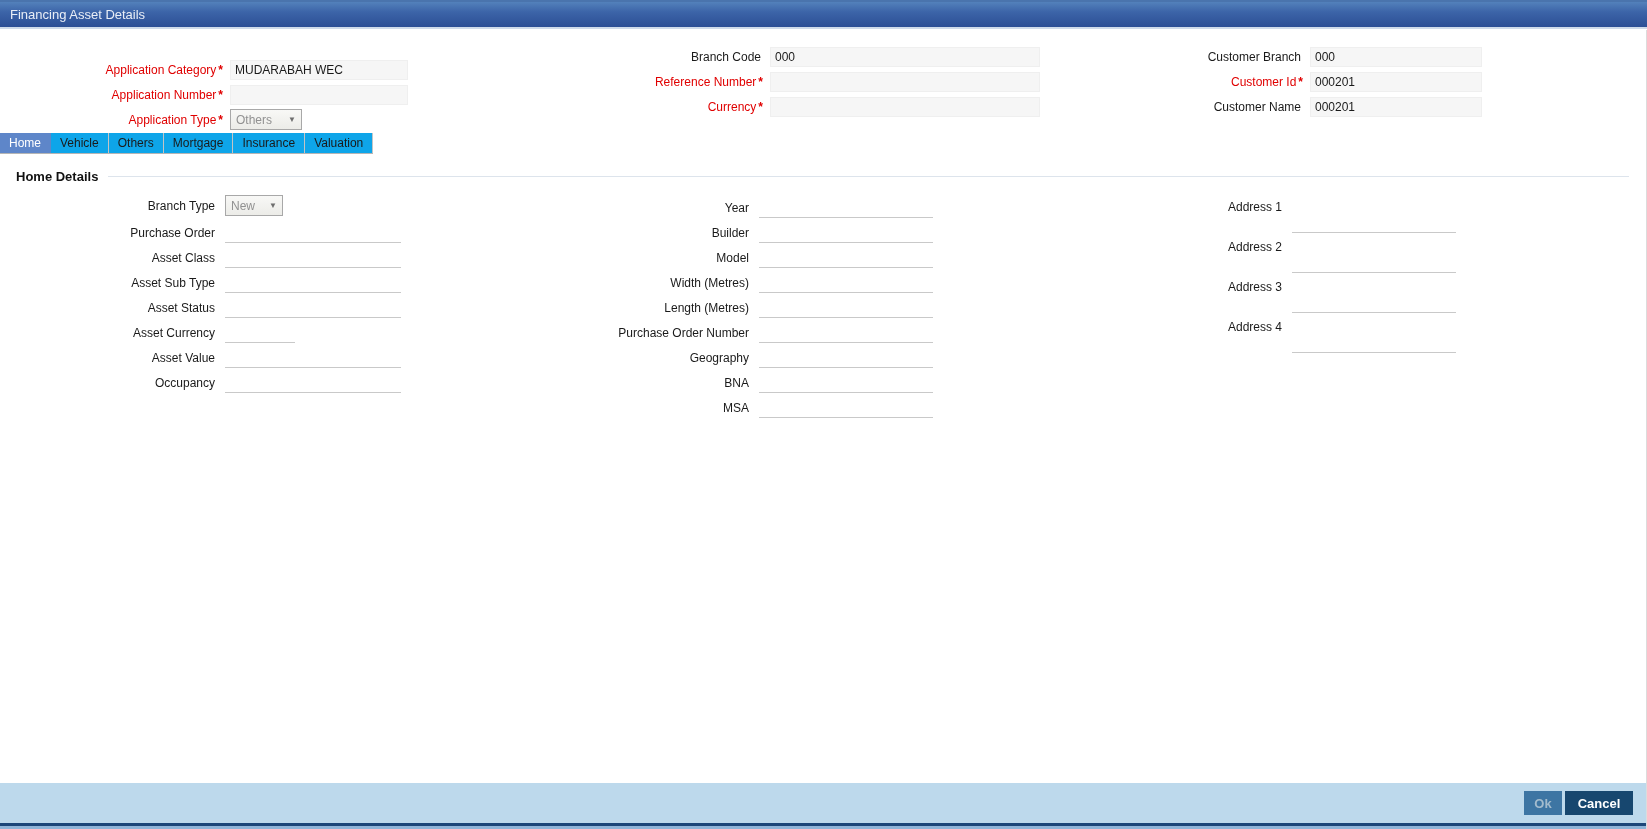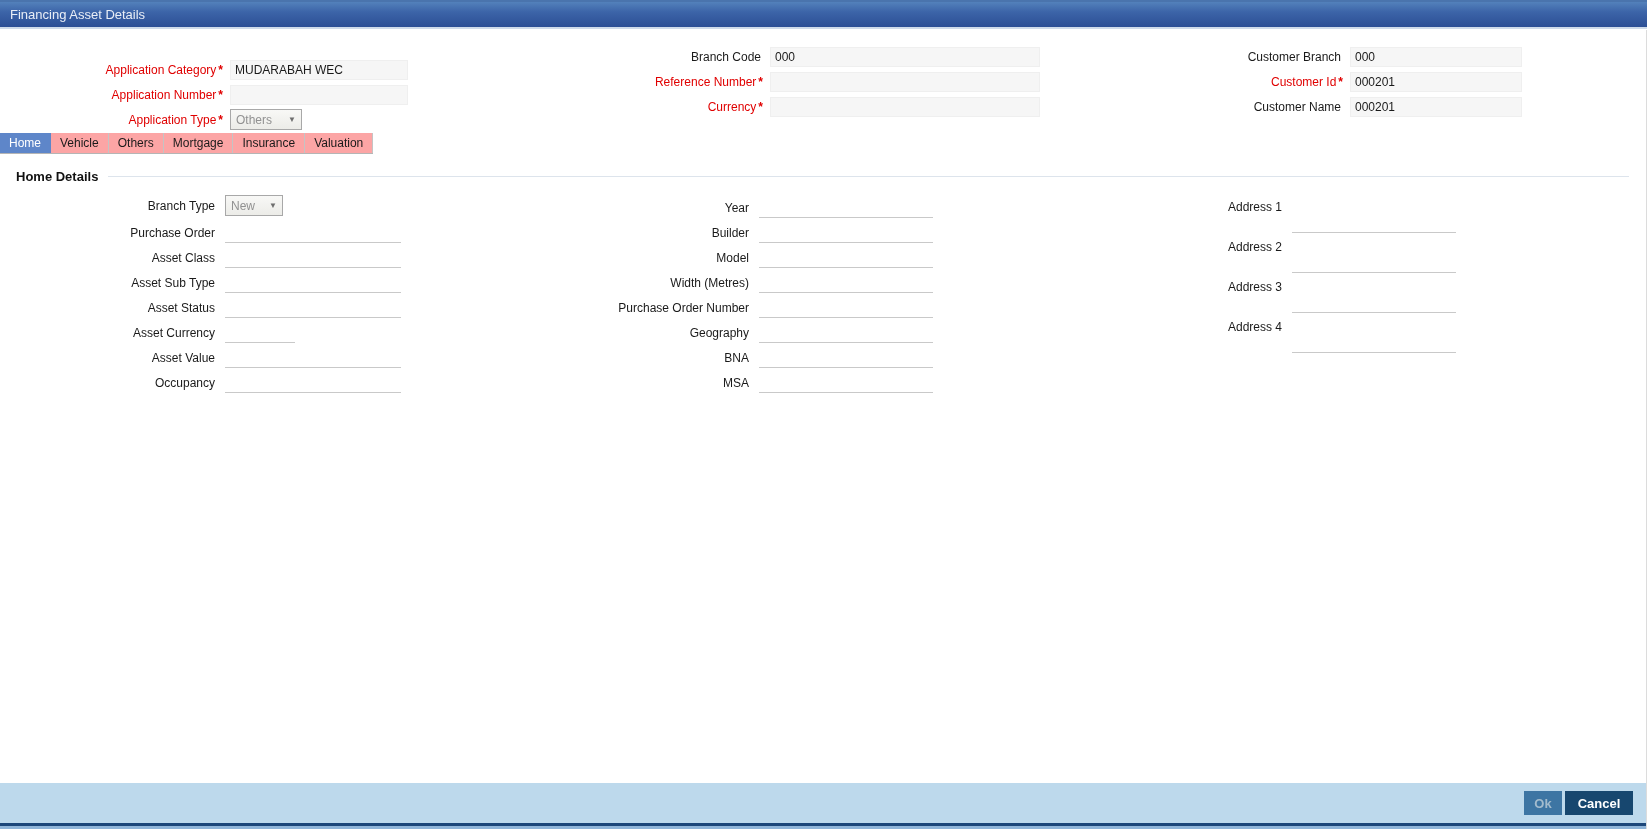--- a/index.html
+++ b/index.html
@@ -20,21 +20,21 @@
     border-top: 2px solid #4a74ad;
     border-bottom: 2px solid #cfdbea;
     color: #e9eef6; font-size: 13px;
     display: flex; align-items: center; padding-left: 10px;
   }
 
   
   .hcol { position: absolute; top: 44px; }
   #hcol1 { left: 0; margin-top: 13px; }
   #hcol2 { left: 540px; }
-  #hcol3 { left: 1130px; }
+  #hcol3 { left: 1090px; }
   .hrow { display: flex; align-items: center; height: 25px; }
   .hlabel { text-align: right; padding-right: 7px; white-space: nowrap; color: #1a1a1a; }
   #hcol1 .hlabel { width: 230px; }
   #hcol2 .hlabel { width: 230px; }
   #hcol3 .hlabel { width: 220px; }
   .req { color: #e00000; }
   .star { color: #e00000; font-weight: bold; margin-left: 2px; }
   .hinput {
     height: 20px; background: #f6f6f6; border: 1px solid #efefef;
     font-family: inherit; font-size: 12px; color: #1a1a1a; padding: 0 4px; outline: none;
@@ -56,21 +56,21 @@
 
   
   .tabs {
     position: absolute; top: 133px; left: 0;
     display: flex; align-items: stretch;
     border-bottom: 1px solid #b5b5b5; width: fit-content;
   }
   .tab {
     height: 20px; line-height: 20px; padding: 0 9px;
     border-right: 1px solid #c4c4c4; color: #1a1a1a; cursor: pointer;
-    white-space: nowrap; background: #fca5a5;
+    white-space: nowrap; background: #0ea5e9;
   }
   .tab.active { background: #5e86c9; color: #ffffff; border-right-color: #5e86c9; }
 
   
   .section-head {
     position: absolute; top: 169px; left: 16px; right: 18px;
     display: flex; align-items: center; gap: 10px;
     font-weight: bold; font-size: 13px; color: #111;
   }
   .section-head .rule { flex: 1; height: 1px; background: #dde4ec; }
@@ -235,20 +235,24 @@
   </div>
   <div class="drow">
     <div class="dlabel">Model</div>
     <input class="uline" value="" style="">
   </div>
   <div class="drow">
     <div class="dlabel">Width (Metres)</div>
     <input class="uline" value="" style="">
   </div>
   <div class="drow">
+    <div class="dlabel">Length (Metres)</div>
+    <input class="uline" value="" style="">
+  </div>
+  <div class="drow">
     <div class="dlabel">Purchase Order Number</div>
     <input class="uline" value="" style="">
   </div>
   <div class="drow">
     <div class="dlabel">Geography</div>
     <input class="uline" value="" style="">
   </div>
   <div class="drow">
     <div class="dlabel">BNA</div>
     <input class="uline" value="" style="">

